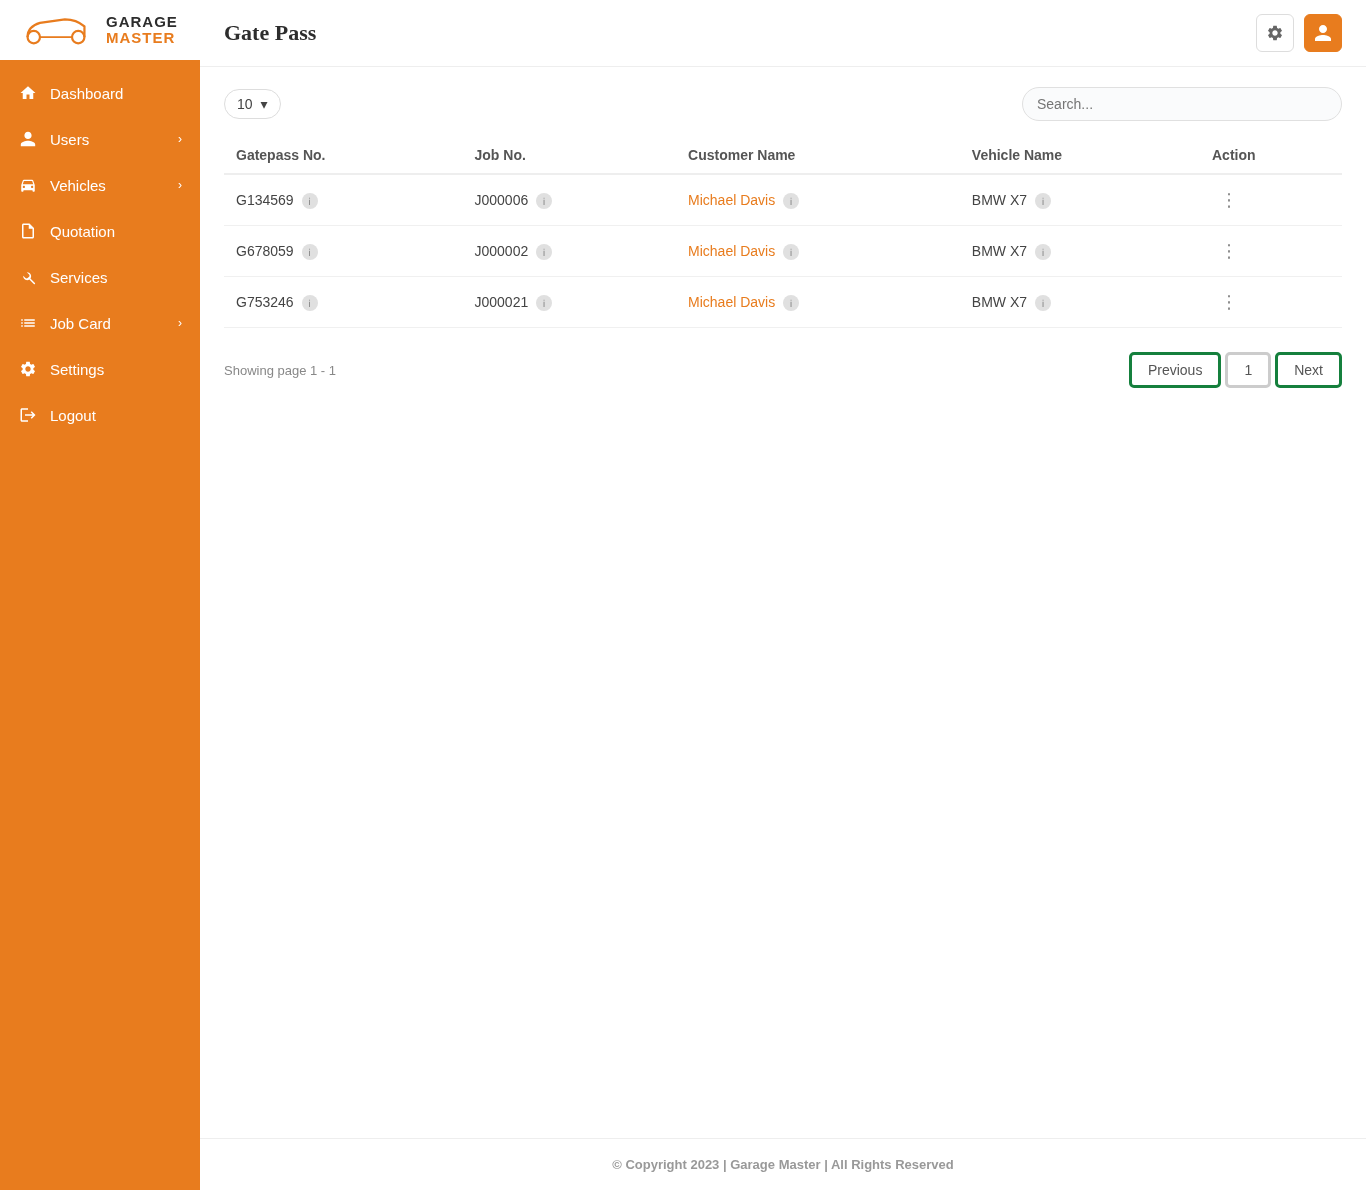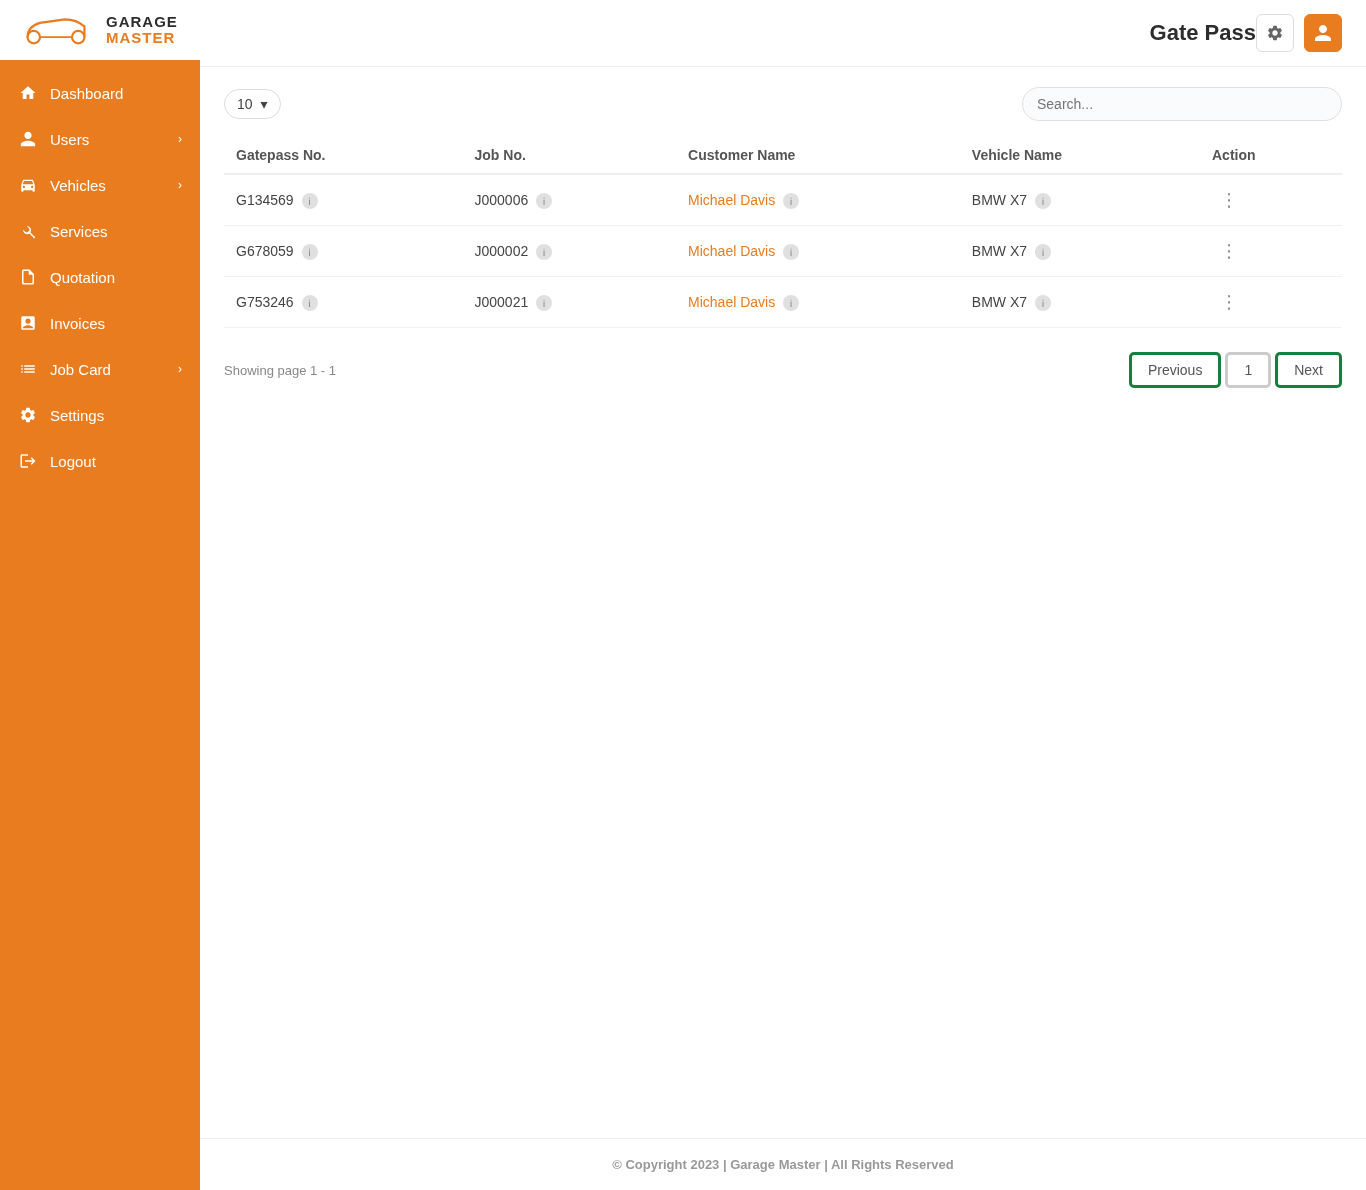--- a/index.html
+++ b/index.html
@@ -77,24 +77,25 @@
     
     .main {
       flex: 1;
       display: flex;
       flex-direction: column;
       background: #fff;
     }
     .topbar {
       display: flex;
       align-items: center;
-      justify-content: flex-end;
+      justify-content: space-between;
       padding: 14px 24px;
       border-bottom: 1px solid #eee;
       background: #fff;
+      font-family: Liberation Serif, serif;
     }
     .page-title {
       font-size: 22px;
       font-weight: 600;
       color: #2d2d2d;
     }
     .topbar-icons {
       display: flex;
       align-items: center;
       gap: 10px;
@@ -286,43 +287,35 @@
             <path d="M18.92 6.01C18.72 5.42 18.16 5 17.5 5h-11c-.66 0-1.21.42-1.42 1.01L3 12v8c0 .55.45 1 1 1h1c.55 0 1-.45 1-1v-1h12v1c0 .55.45 1 1 1h1c.55 0 1-.45 1-1v-8l-2.08-5.99zM6.5 16c-.83 0-1.5-.67-1.5-1.5S5.67 13 6.5 13s1.5.67 1.5 1.5S7.33 16 6.5 16zm11 0c-.83 0-1.5-.67-1.5-1.5s.67-1.5 1.5-1.5 1.5.67 1.5 1.5-.67 1.5-1.5 1.5zM5 11l1.5-4.5h11L19 11H5z"></path>
           </svg>
       </span>
       <span>Vehicles</span>
       <span class="chevron">›</span>
     </div>
 
     <div class="sidebar-item">
       <span class="sidebar-icon">
         <svg width="18" height="18" viewBox="0 0 24 24" fill="white">
+            <path d="M14 2H6c-1.1 0-2 .9-2 2v16c0 1.1.9 2 2 2h12c1.1 0 2-.9 2-2V8l-6-6zm4 18H6V4h7v5h5v11z"></path>
+          </svg>
+      </span>
+      <span>Quotation</span>
+    </div>
+
+    <div class="sidebar-item">
+      <span class="sidebar-icon">
+        <svg width="18" height="18" viewBox="0 0 24 24" fill="white">
             <path d="M13.78 15.3L19.78 21.3C20.17 21.69 20.83 21.69 21.22 21.3C21.61 20.91 21.61 20.24 21.22 19.85L15.22 13.85C16.33 12.28 16.5 10.24 15.59 8.5C14.55 6.5 12.47 5.46 10.38 5.58L13.48 8.68C14.27 9.47 14.27 10.76 13.48 11.55L11.55 13.48C10.76 14.27 9.47 14.27 8.68 13.48L5.58 10.38C5.46 12.47 6.5 14.55 8.5 15.59C10.24 16.5 12.28 16.33 13.78 15.3Z"></path>
           </svg>
       </span>
       <span>Services</span>
     </div>
 
-    <div class="sidebar-item">
-      <span class="sidebar-icon">
-        <svg width="18" height="18" viewBox="0 0 24 24" fill="white">
-            <path d="M14 2H6c-1.1 0-2 .9-2 2v16c0 1.1.9 2 2 2h12c1.1 0 2-.9 2-2V8l-6-6zm4 18H6V4h7v5h5v11z"></path>
-          </svg>
-      </span>
-      <span>Quotation</span>
-    </div>
-
-    <div class="sidebar-item">
-      <span class="sidebar-icon">
-        <svg width="18" height="18" viewBox="0 0 24 24" fill="white">
-            <path d="M19 3H5c-1.1 0-2 .9-2 2v14c0 1.1.9 2 2 2h14c1.1 0 2-.9 2-2V5c0-1.1-.9-2-2-2zm-7 3c1.93 0 3.5 1.57 3.5 3.5S13.93 13 12 13s-3.5-1.57-3.5-3.5S10.07 6 12 6zm7 13H5v-.23c0-.62.28-1.2.76-1.58C7.47 15.82 9.64 15 12 15s4.53.82 6.24 2.19c.48.38.76.97.76 1.58V19z"></path>
-          </svg>
-      </span>
-      <span>Invoices</span>
-    </div>
 
     <div class="sidebar-item">
       <span class="sidebar-icon">
         <svg width="18" height="18" viewBox="0 0 24 24" fill="white">
             <path d="M3 13h2v-2H3v2zm0 4h2v-2H3v2zm0-8h2V7H3v2zm4 4h14v-2H7v2zm0 4h14v-2H7v2zM7 7v2h14V7H7z"></path>
           </svg>
       </span>
       <span>Job Card</span>
       <span class="chevron">›</span>
     </div>

